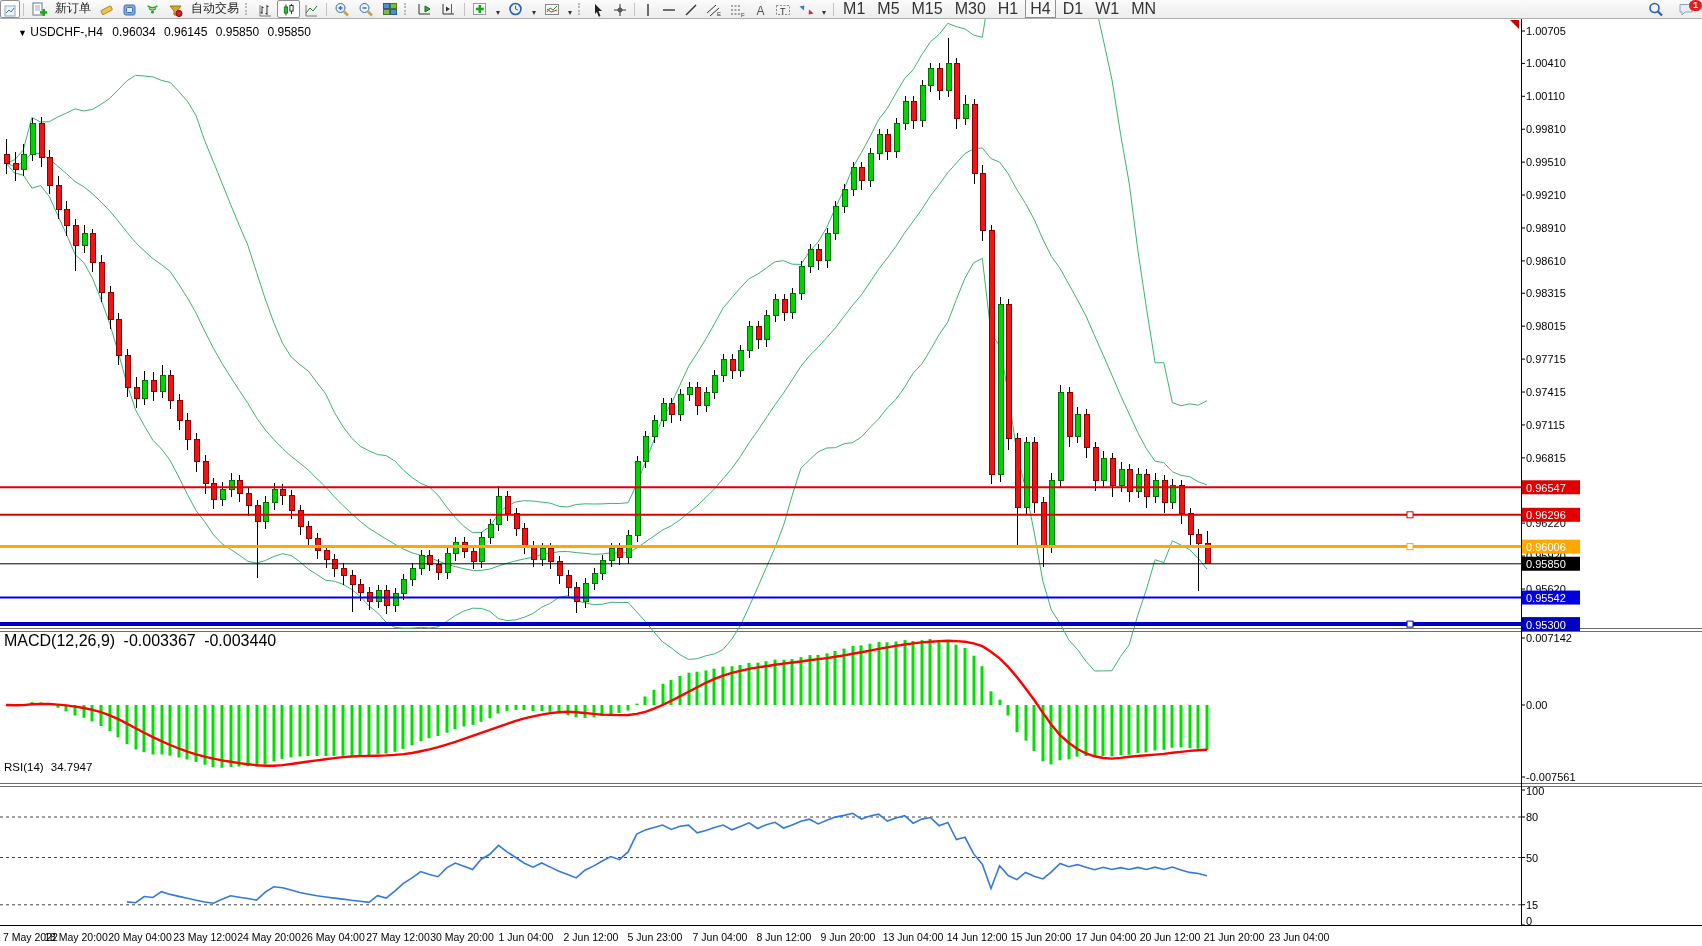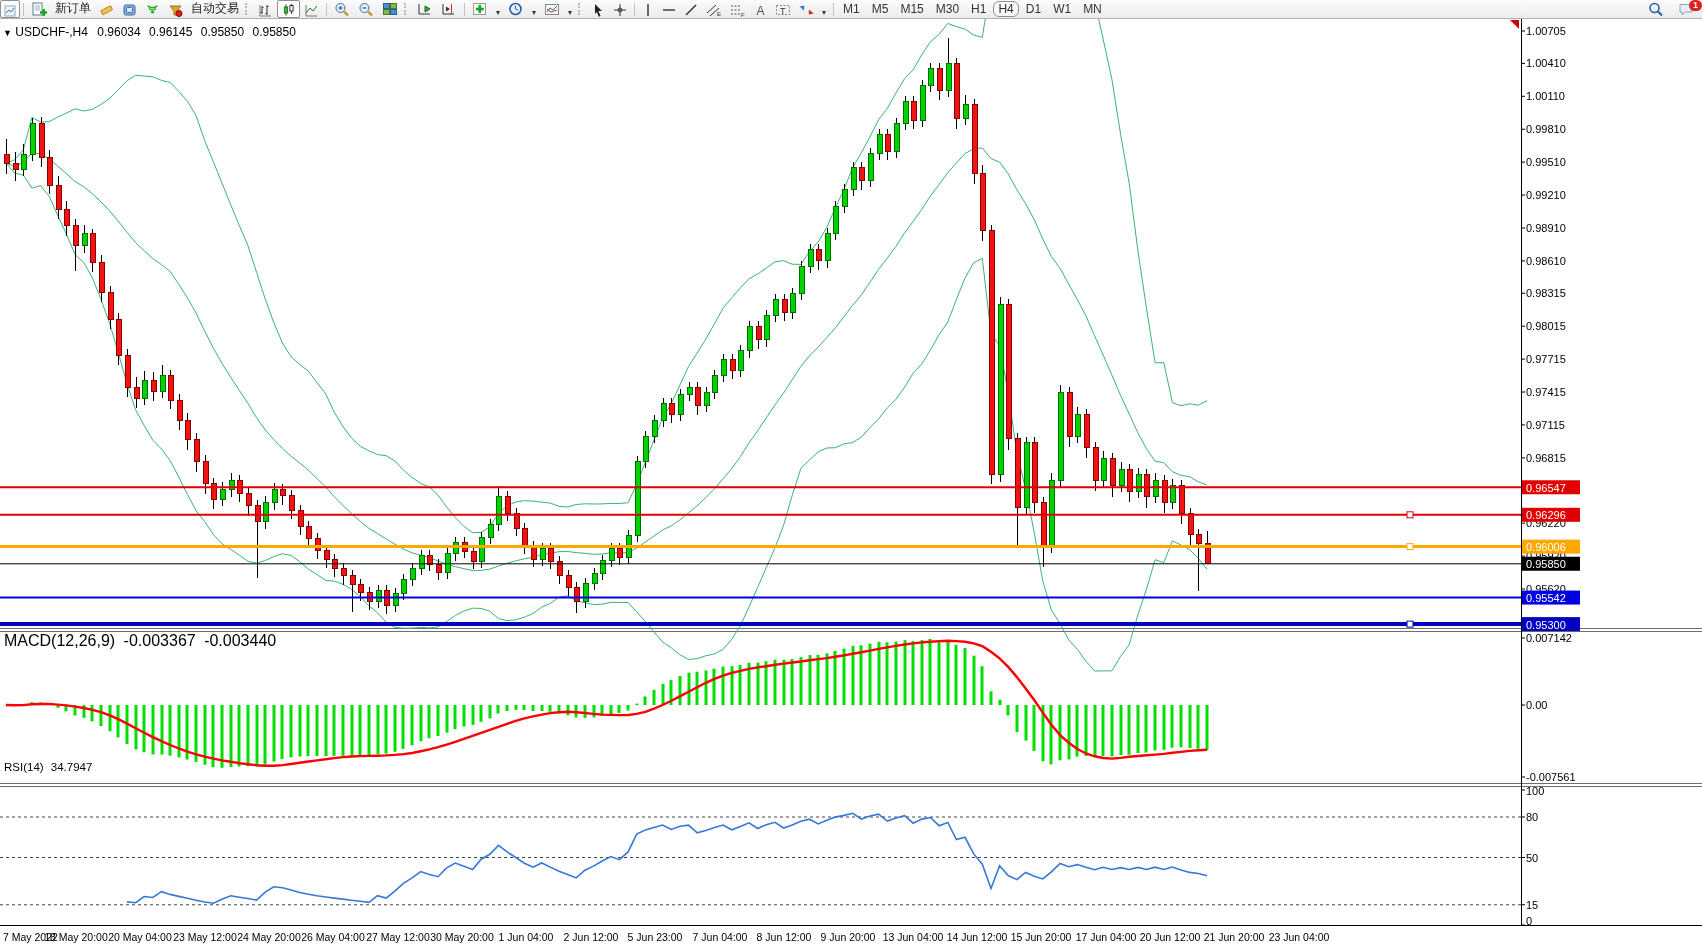--- a/index.html
+++ b/index.html
@@ -9,30 +9,30 @@
   #toolbar{position:absolute;left:0;top:0;width:1702px;height:18px;z-index:5;
     background:linear-gradient(#fbfbfb,#ececec);border-bottom:1px solid #b0b0b0;
     display:flex;align-items:center;font-size:12px;color:#222;white-space:nowrap;}
   .grip{width:5px;height:12px;margin:0 2px;border-left:2px dotted #b8b8b8;}
   .sep{width:1px;height:13px;background:#c3c3c3;margin:0 3px;flex:0 0 auto;}
   .tb-btn{display:inline-flex;align-items:flex-end;gap:8px;height:16px;padding:0 3px;
     border:1px solid transparent;border-radius:2px;flex:0 0 auto;}
   .tb-btn.pressed{border-color:#8f8f8f;background:#fdfdfd;}
   .tb-btn svg{display:block;}
   .caret{font-size:8px;color:#333;line-height:1;}
-  .tf{font-size:12px;color:#333;padding:0 4px;height:15px;line-height:15px;border:1px solid transparent;margin:0 1px;flex:0 0 auto;}
-  .tf.active{border-color:#8f8f8f;background:#f8f8f8;border-radius:6px;}
+  .tf{font-size:16px;color:#333;padding:0 4px;height:15px;line-height:15px;border:1px solid transparent;margin:0 1px;flex:0 0 auto;}
+  .tf.active{border-color:#8f8f8f;background:#f8f8f8;}
   #tb-right{position:absolute;right:4px;top:0;height:18px;display:flex;align-items:center;gap:6px;}
   #notif{position:relative;}
   #notif .badge{position:absolute;top:-1px;right:-5px;min-width:11px;height:11px;border-radius:6px;
     background:#e02020;color:#fff;font-size:9px;font-weight:bold;text-align:center;line-height:11px;padding:0 1px;}
   
   #chartwrap{position:absolute;left:0;top:0;width:1450px;height:946px;}
   .ovl{position:absolute;z-index:3;pointer-events:none;color:#000;}
-  #title{left:3px;top:25px;font-size:12px;}
+  #title{left:18px;top:25px;font-size:12px;}
   #title .sym{margin-right:6px;}
   #title .val{margin-right:5px;}
   #macd-label{left:4px;top:632px;font-size:16px;}
   #rsi-label{left:4px;top:761px;font-size:11.5px;}
   .hotzone{position:absolute;z-index:2;}
 </style>
 </head>
 <body>
 
 <div id="app">

